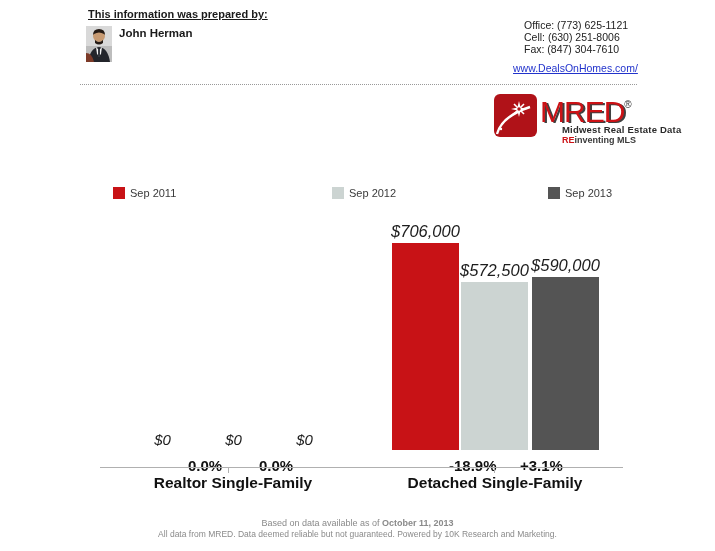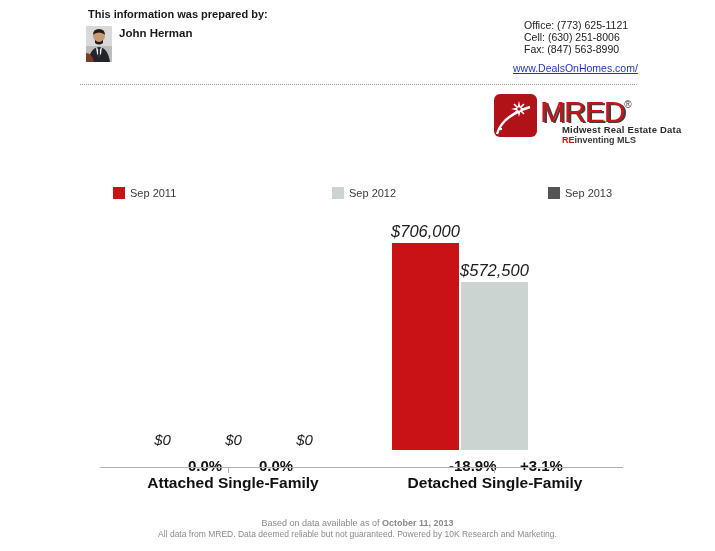--- a/index.html
+++ b/index.html
@@ -2,21 +2,21 @@
 <html><head>
 <meta charset="utf-8">
 <style>
   html,body{margin:0;padding:0;background:#fff;}
   *{box-sizing:border-box;font-family:"Liberation Sans", sans-serif;}
   #page{position:relative;width:715px;height:551px;background:#ffffff;overflow:hidden;}
 
   .abs{position:absolute;}
 
   
-  .prepared{left:88px;top:8px;font-size:11px;font-weight:bold;color:#1a1a1a;}
+  .prepared{left:88px;top:8px;font-size:11px;font-weight:bold;color:#1a1a1a;text-decoration:underline;}
   .avatar{left:86px;top:26px;width:26px;height:36px;}
   .agent-name{left:119px;top:27px;font-size:11.5px;font-weight:bold;color:#1a1a1a;}
   .agent-title{left:119px;top:43px;font-size:11px;color:#1a1a1a;}
   .contact{left:524px;top:19px;font-size:10.5px;line-height:12px;color:#222;}
   .weblink{left:513px;top:62px;font-size:10.5px;color:#2233cc;text-decoration:underline;cursor:pointer;}
   .divider{left:80px;top:84px;width:557px;height:0;border-top:1px dotted #999;}
 
   
   .report-title{left:88px;top:92px;font-size:12.5px;font-weight:bold;color:#111;line-height:14px;}
 
@@ -65,21 +65,21 @@
       <rect x="12" y="23" width="2" height="8" fill="#35383f"></rect>
       <path d="M0,27 q6,0 8,9 l-8,0 z" fill="#7c3a28"></path>
     </svg>
   </div>
 
   <div class="abs agent-name">John Herman</div>
 
   <div class="abs contact">
     <div>Office: (773) 625-1121</div>
     <div>Cell: (630) 251-8006</div>
-    <div>Fax: (847) 563-8990</div>
+    <div>Fax: (847) 304-7610</div>
   </div>
 
   <a class="abs weblink">www.DealsOnHomes.com/</a>
 
   <div class="abs divider"></div>
 
 
   <div class="abs logo-icon">
     <svg width="43" height="43" viewBox="0 0 43 43">
       <rect width="43" height="43" rx="6" fill="#b01218"></rect>
@@ -117,28 +117,32 @@
   </div>
 
   <div class="abs bar-col" style="left:380px">
     <div class="val-label">$706,000</div>
     <div class="bar" style="height: 207px; background: rgb(200, 18, 22);"></div>
   </div>
   <div class="abs bar-col" style="left:449px">
     <div class="val-label">$572,500</div>
     <div class="bar" style="height: 168px; background: rgb(204, 212, 210);"></div>
   </div>
+  <div class="abs bar-col" style="left:520px">
+    <div class="val-label">$590,000</div>
+    <div class="bar" style="height: 173px; background: rgb(84, 84, 84);"></div>
+  </div>
 
   <div class="abs pct-label" style="left:188px">0.0%</div>
   <div class="abs pct-label" style="left:259px">0.0%</div>
   <div class="abs pct-label" style="left:449px">-18.9%</div>
   <div class="abs pct-label" style="left:520px">+3.1%</div>
 
   <div class="abs axis-line"></div>
   <div class="abs tick" style="left:228px"></div>
   <div class="abs tick" style="left:494px"></div>
-  <div class="abs cat-label" style="left:123px">Attached Single-Family</div>
+  <div class="abs cat-label" style="left:123px">Realtor Single-Family</div>
   <div class="abs cat-label" style="left:385px">Detached Single-Family</div>
 
   <div class="abs footer1"><span>Based on data available as of </span><b>October 11, 2013</b></div>
   <div class="abs footer2">All data from MRED. Data deemed reliable but not guaranteed. Powered by 10K Research and Marketing.</div>
 
 </div>
 
 </body></html>

